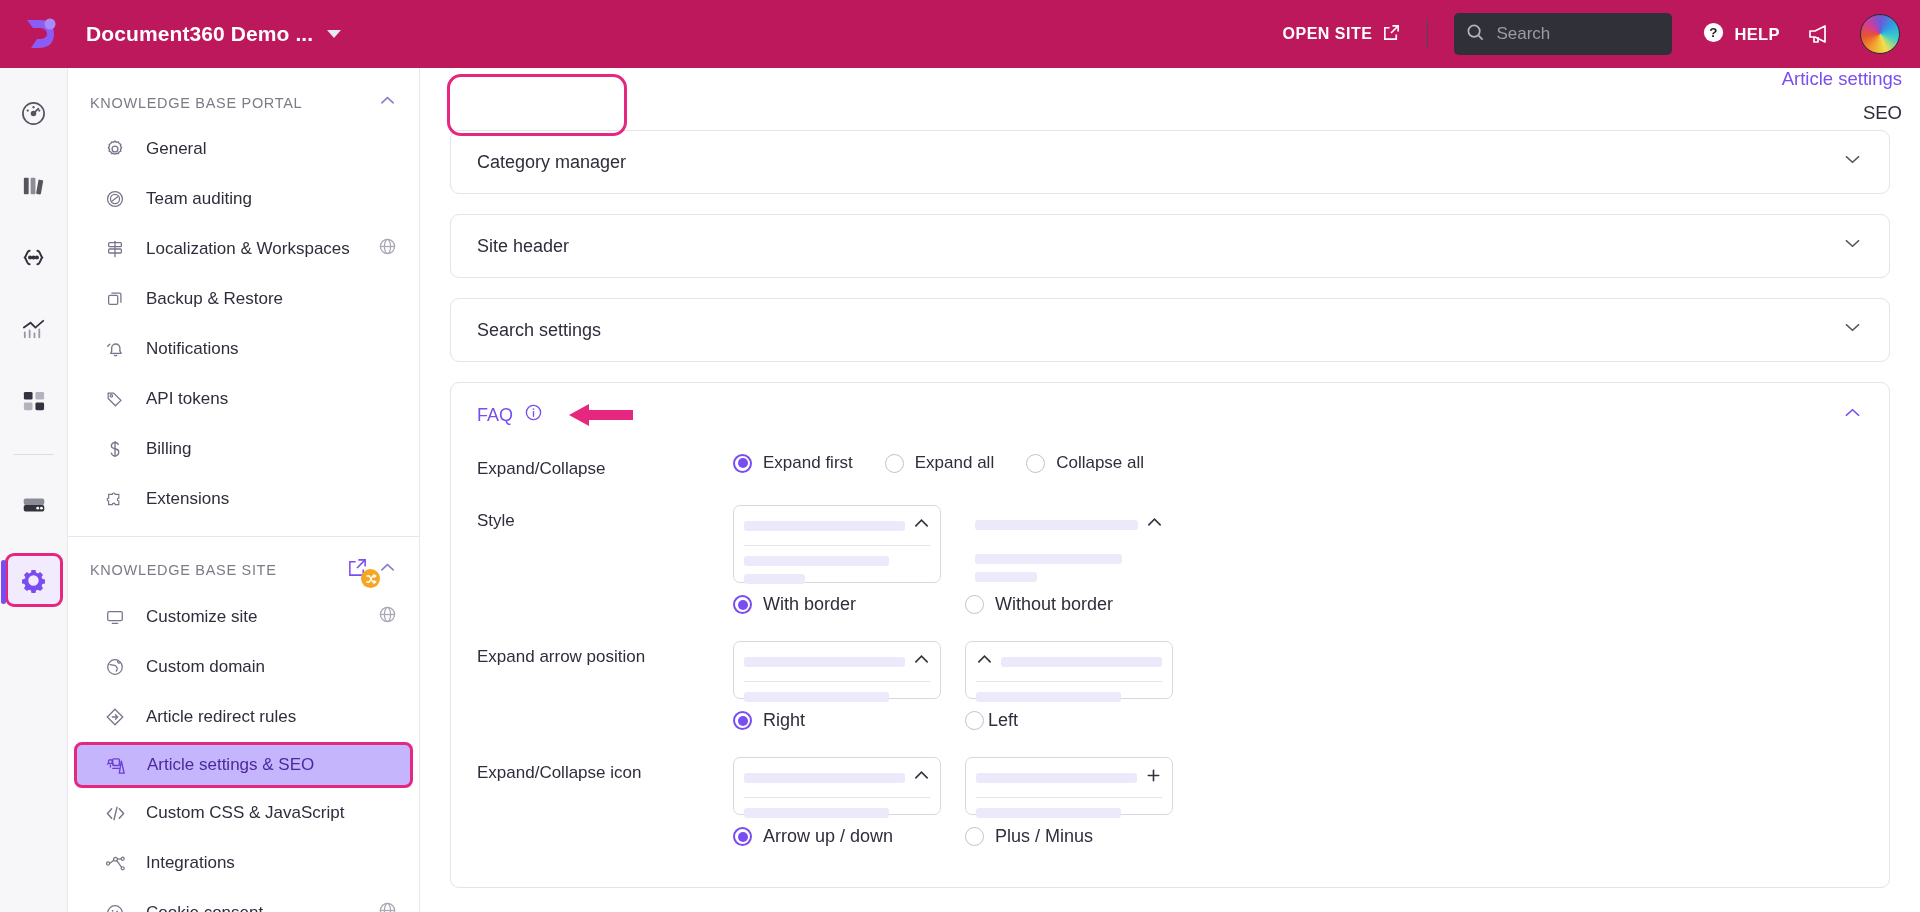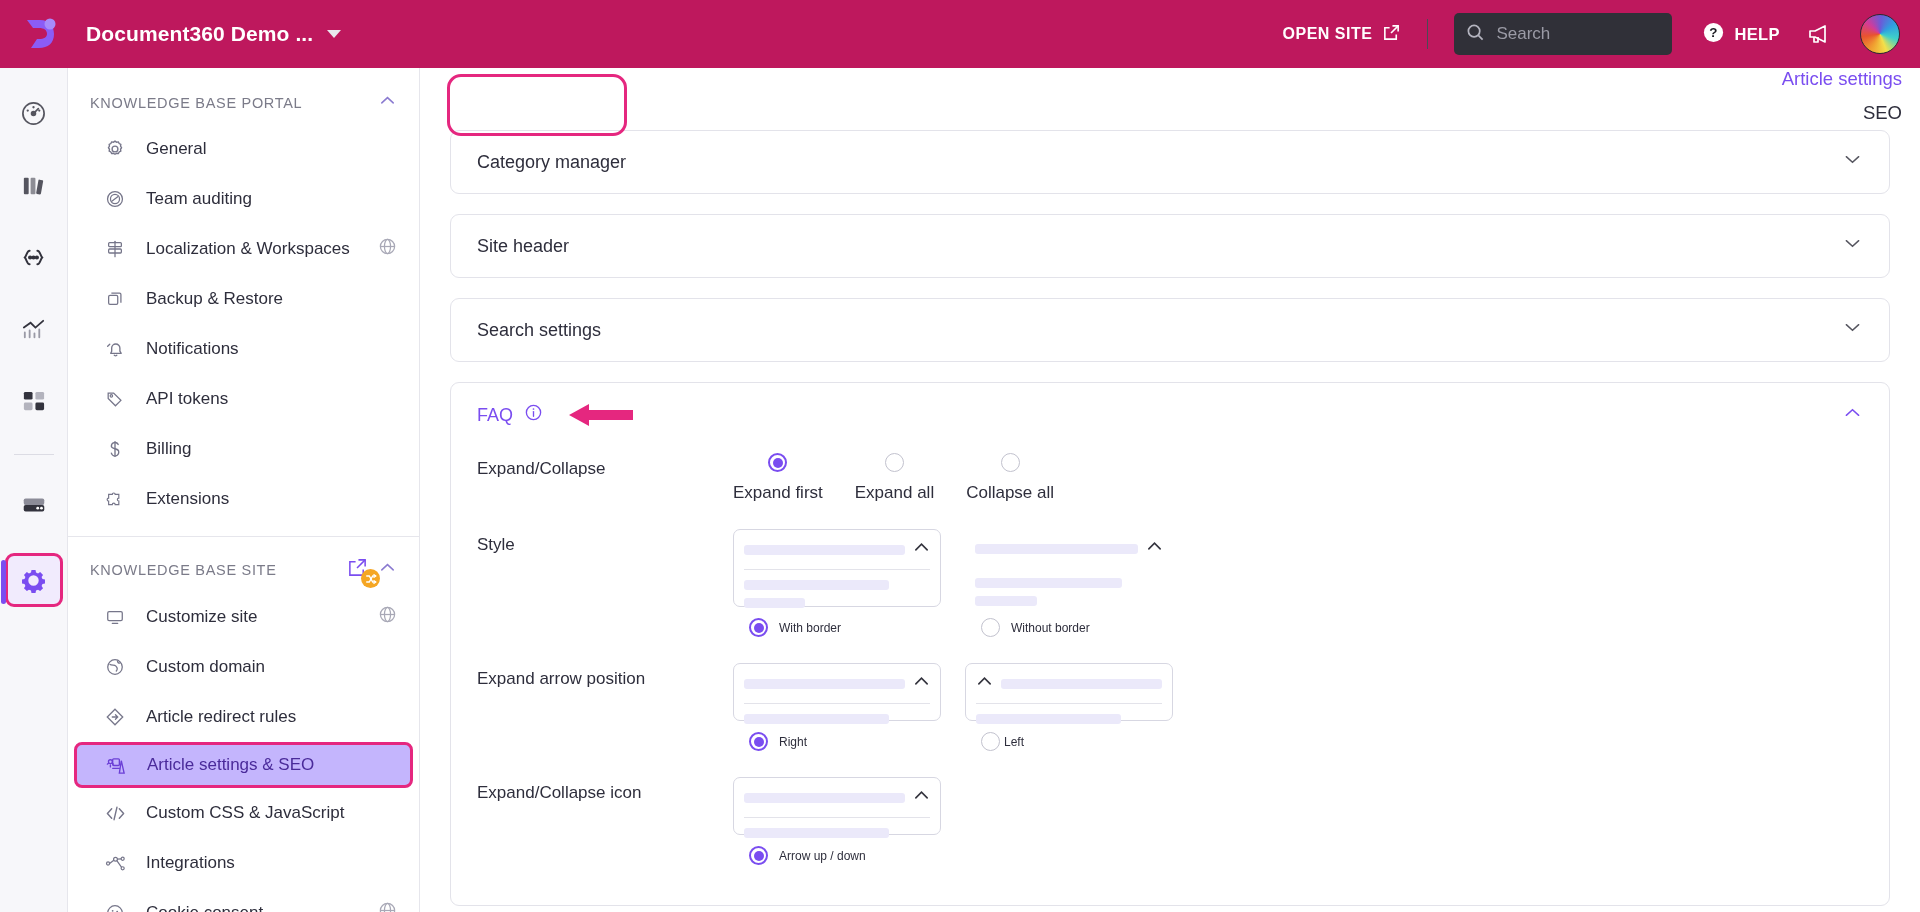--- a/index.html
+++ b/index.html
@@ -140,21 +140,21 @@
   .faq-arrow { margin-left: 26px; display: flex; align-items: center; }
 
   .faq-body { padding: 6px 26px 30px 26px; }
   .row { display: flex; align-items: flex-start; margin-bottom: 10px; }
   .row-label {
     width: 256px; flex-shrink: 0; font-size: 17px; color: #2e2e3c;
     padding-top: 6px;
   }
   .radio-line { display: flex; align-items: center; gap: 0; }
   .radio {
-    display: flex; align-items: center; gap: 11px; font-size: 17px; color: #2e2e3c; flex-direction: column;
+    display: flex; align-items: center; gap: 11px; font-size: 17px; color: #2e2e3c;
   }
   .radio + .radio { margin-left: 32px; text-align: center; }
   .rdot {
     width: 19px; height: 19px; border-radius: 50%; border: 1.6px solid #c2c2ce;
     display: flex; align-items: center; justify-content: center; flex-shrink: 0;
   }
   .rdot.on { border: 2px solid #7a4df0; }
   .rdot.on::after {
     content: ""; width: 10px; height: 10px; border-radius: 50%; background: #7a4df0;
   }
@@ -164,21 +164,21 @@
   .preview {
     height: 78px; border-radius: 7px; padding: 9px 10px 0 10px; position: relative;
   }
   .preview.bordered { border: 1px solid #d7d7e2; }
   .preview .skbar { background: #ebe9fa; border-radius: 3px; height: 10px; }
   .prow1 { display: flex; align-items: center; gap: 8px; }
   .prow1 .skbar { flex: 1; }
   .hr { height: 1px; background: #e3e3ea; margin: 9px 0 0 0; }
   .prow2 { margin-top: 10px; }
   .prow3 { margin-top: 8px; }
-  .choice-label { margin-top: 11px; display: flex; align-items: center; gap: 11px; font-size: 12px; color: #2e2e3c; margin-left: 16px; }
+  .choice-label { margin-top: 11px; display: flex; align-items: center; gap: 11px; font-size: 18px; color: #2e2e3c; }
   .choice-label.tight { gap: 4px; }
   .block-gap { margin-bottom: 26px; }
 </style>
 </head>
 <body>
 
 <div class="topbar">
   <div class="brand-logo">
     <svg width="40" height="40" viewBox="0 0 40 40">
       <path d="M6 6 L19 6 C29 6 33 13 33 20 C33 29 27 34 18 34 L10 34 L16 25 L18 25 C23 25 26 23 26 20 C26 16 23 14 18 14 L12 14 Z" fill="#8b5cf6"></path>
@@ -708,18 +708,38 @@
               <div class="hr"></div>
               <div class="prow2">
                   <div class="skbar" style="width:78%"></div>
                 </div>
             </div>
             <div class="choice-label">
               <span class="rdot on"></span>
               <span>Arrow up / down</span>
             </div>
           </div>
+          <div class="choice">
+            <div class="preview bordered" style="height:58px">
+              <div class="prow1">
+                <div class="skbar"></div>
+                <span>
+                  <svg width="17" height="17" viewBox="0 0 18 18" fill="none" stroke="#33333d" stroke-width="1.7" stroke-linecap="round">
+                      <path d="M9 3.5 V14.5 M3.5 9 H14.5"></path>
+                    </svg>
+                </span>
+              </div>
+              <div class="hr"></div>
+              <div class="prow2">
+                  <div class="skbar" style="width:78%"></div>
+                </div>
+            </div>
+            <div class="choice-label">
+              <span class="rdot"></span>
+              <span>Plus / Minus</span>
+            </div>
+          </div>
         </div>
       </div>
 
     </div>
   </div>
 </div>
 
 </body></html>

